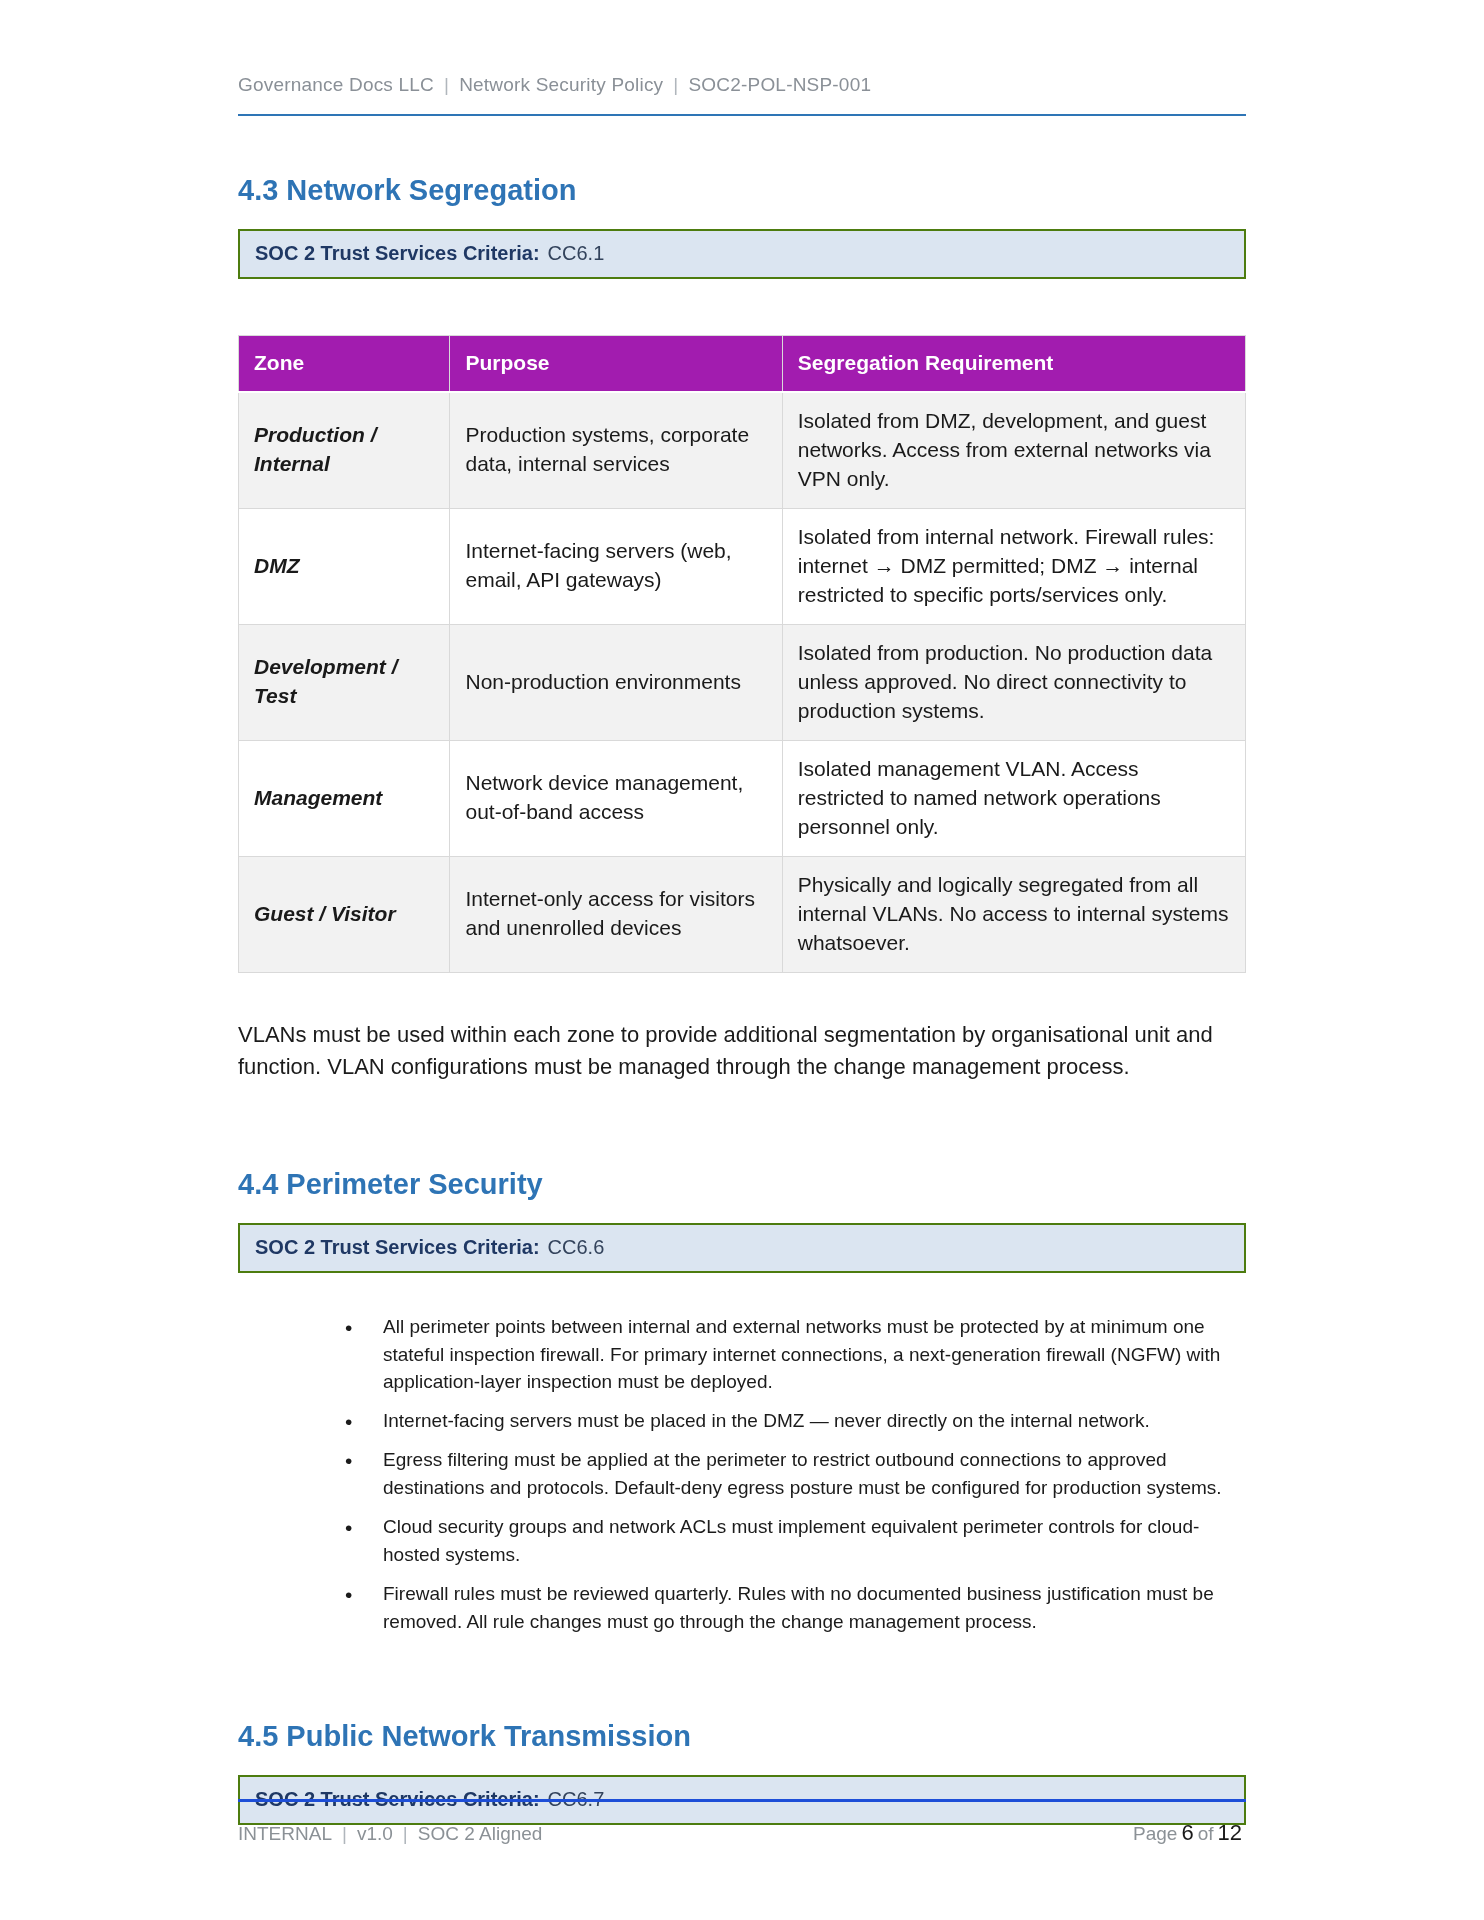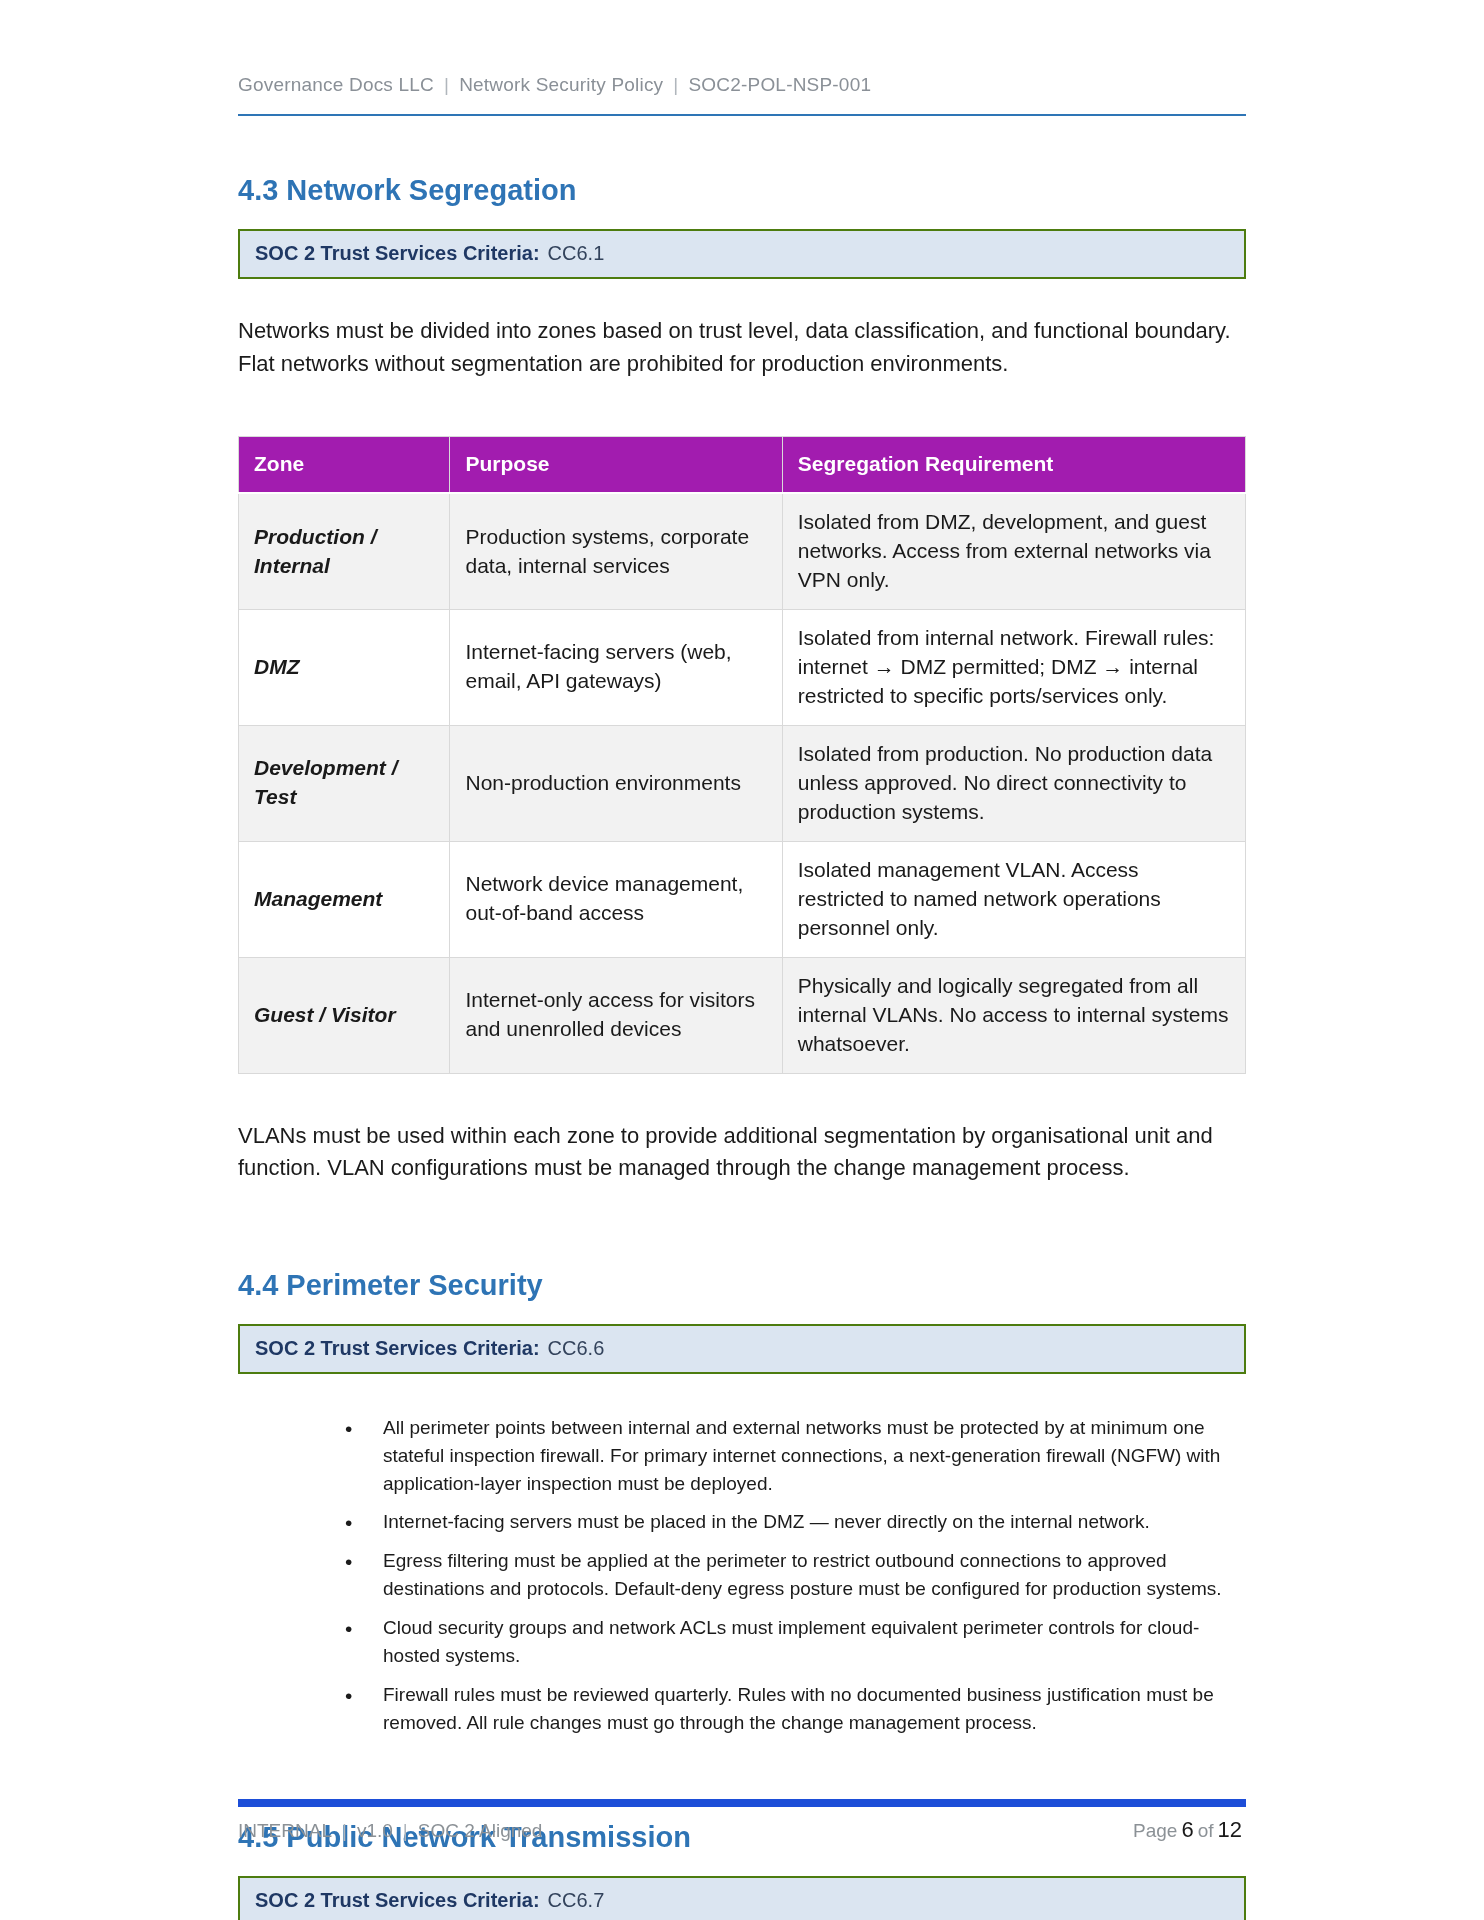--- a/index.html
+++ b/index.html
@@ -110,22 +110,22 @@
     font-size: 21px;
     color: #1b1b1b;
   }
 
   
   .doc-footer {
     position: absolute;
     left: 140px;
     right: 140px;
     top: 1791px;
-    border-top: 8px solid #1d4ed8;
-    padding-top: 10px;
+    border-top: 3px solid #1d4ed8;
+    padding-top: 18px;
     display: flex;
     justify-content: space-between;
     align-items: baseline;
     font-size: 19px;
     color: #8b9196;
   }
   .doc-footer .sep { color: #b0b6bc; padding: 0 10px; }
   .doc-footer .page-num {
     color: #1a1a1a;
     font-size: 22px;
@@ -141,21 +141,20 @@
     <div class="doc-header">
       <span>Governance Docs LLC</span><span class="sep">|</span><span>Network Security Policy</span><span class="sep">|</span><span>SOC2-POL-NSP-001</span>
     </div>
 
     <h2 class="section-heading">4.3 Network Segregation</h2>
 
     <div class="criteria-box">
       <span class="criteria-label">SOC 2 Trust Services Criteria:</span><span>CC6.1</span>
     </div>
 
-    <p class="body-text">Networks must be divided into zones based on trust level, data classification, and functional boundary. Flat networks without segmentation are prohibited for production environments.</p>
 
     <table class="zone-table">
       <colgroup>
         <col class="col-zone">
           <col class="col-purpose">
           <col class="col-req">
       </colgroup>
       <thead>
         <tr>
           <th>Zone</th>

